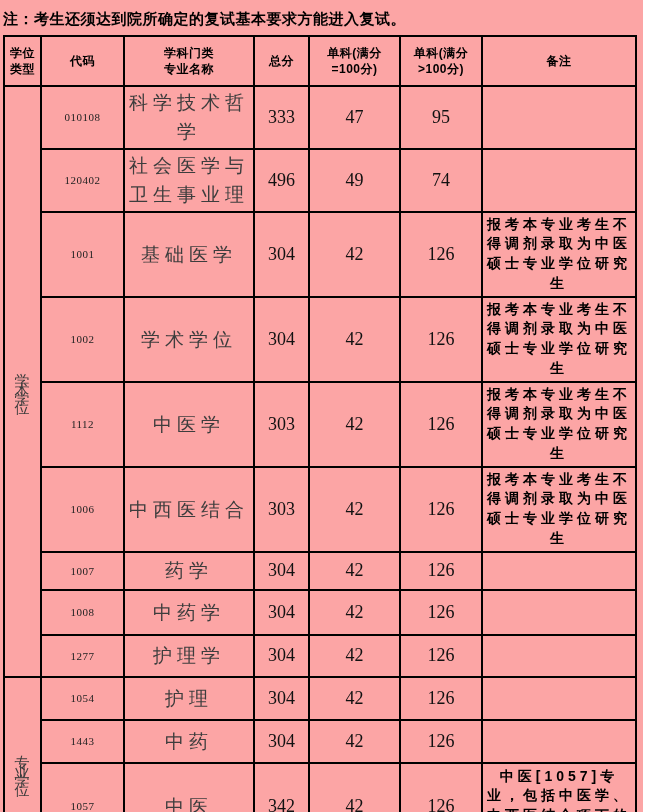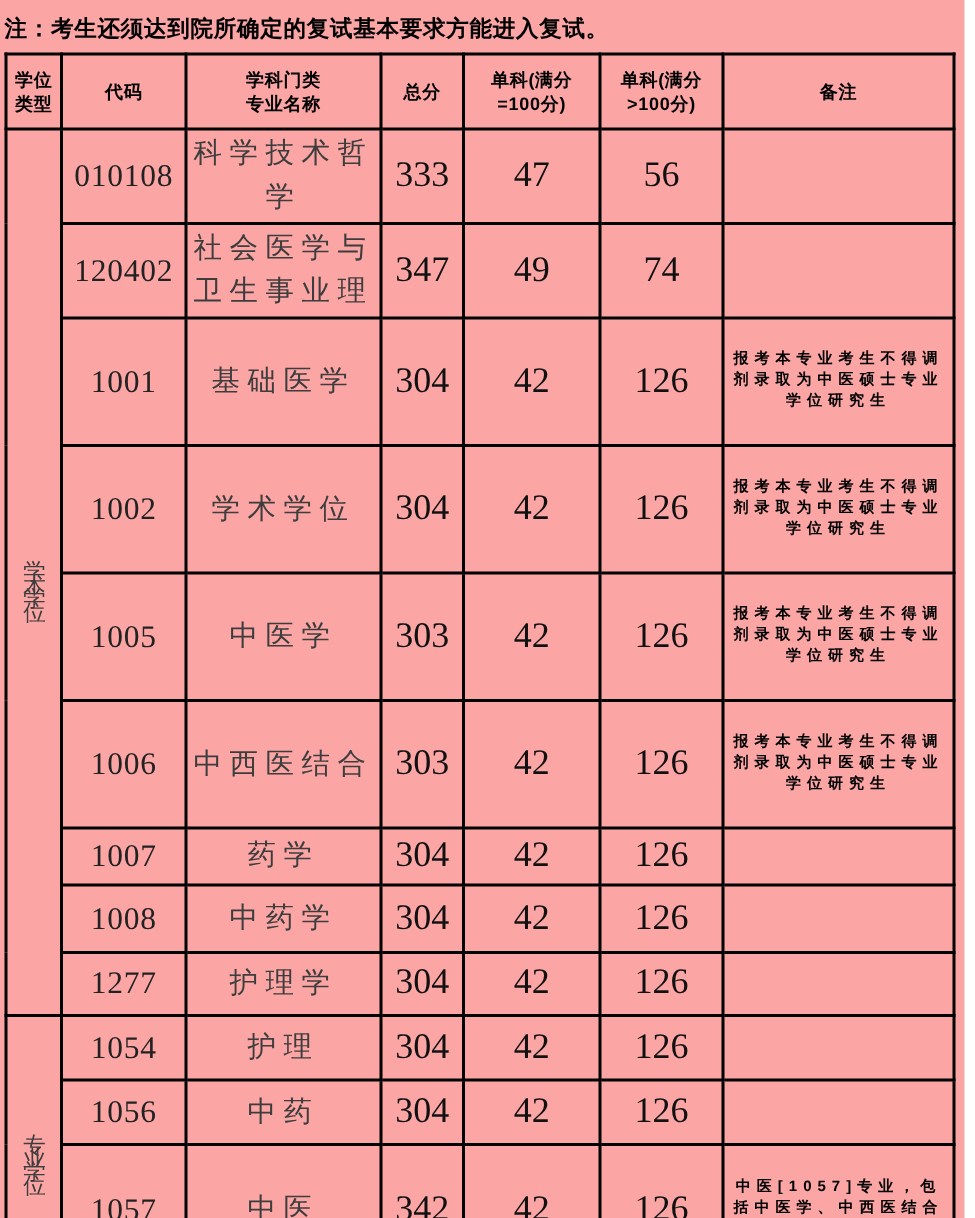--- a/index.html
+++ b/index.html
@@ -62,40 +62,40 @@
     display: inline-block;
     writing-mode: vertical-rl;
     text-orientation: upright;
     font-size: 15px;
     letter-spacing: 9px;
     color: #3d3d3d;
     line-height: 1;
   }
   td.code {
     font-family: "Liberation Serif", serif;
-    font-size: 21px;
+    font-size: 11px;
     color: #222;
     letter-spacing: 0.5px;
   }
   td.major {
     font-size: 19px;
     color: #3d3d3d;
     letter-spacing: 5px;
     line-height: 1.55;
     padding: 1px 2px;
   }
   td.num {
     font-family: "Liberation Serif", serif;
-    font-size: 24px;
+    font-size: 18px;
     color: #111;
   }
   td.remark {
     text-align: left;
     vertical-align: middle;
-    font-size: 10px;
+    font-size: 14px;
     font-weight: 700;
     letter-spacing: 4px;
     line-height: 1.42;
     padding: 2px 4px 2px 6px;
     color: #000;
   }
 </style>
 </head>
 <body>
 
@@ -128,28 +128,28 @@
 &gt;100分)</th>
       <th class="hdr">备注</th>
     </tr>
 
     <tr class="h34">
       <td class="group" rowspan="9"><span>学术学位</span></td>
       <td class="code">010108</td>
       <td class="major">科学技术哲学</td>
       <td class="num">333</td>
       <td class="num">47</td>
-      <td class="num">56</td>
+      <td class="num">95</td>
       <td class="remark"></td>
     </tr>
 
     <tr class="h50">
       <td class="code">120402</td>
       <td class="major">社会医学与卫生事业理</td>
-      <td class="num">347</td>
+      <td class="num">496</td>
       <td class="num">49</td>
       <td class="num">74</td>
       <td class="remark"></td>
     </tr>
 
     <tr class="h85">
       <td class="code">1001</td>
       <td class="major">基础医学</td>
       <td class="num">304</td>
       <td class="num">42</td>
@@ -160,21 +160,21 @@
     <tr class="h85">
       <td class="code">1002</td>
       <td class="major">学术学位</td>
       <td class="num">304</td>
       <td class="num">42</td>
       <td class="num">126</td>
       <td class="remark">报考本专业考生不得调剂录取为中医硕士专业学位研究生</td>
     </tr>
 
     <tr class="h85">
-      <td class="code">1005</td>
+      <td class="code">1112</td>
       <td class="major">中医学</td>
       <td class="num">303</td>
       <td class="num">42</td>
       <td class="num">126</td>
       <td class="remark">报考本专业考生不得调剂录取为中医硕士专业学位研究生</td>
     </tr>
 
     <tr class="h85">
       <td class="code">1006</td>
       <td class="major">中西医结合</td>
@@ -215,21 +215,21 @@
       <td class="group" rowspan="3"><span>专业学位</span></td>
       <td class="code">1054</td>
       <td class="major">护理</td>
       <td class="num">304</td>
       <td class="num">42</td>
       <td class="num">126</td>
       <td class="remark"></td>
     </tr>
 
     <tr class="h43">
-      <td class="code">1056</td>
+      <td class="code">1443</td>
       <td class="major">中药</td>
       <td class="num">304</td>
       <td class="num">42</td>
       <td class="num">126</td>
       <td class="remark"></td>
     </tr>
 
     <tr class="h87">
       <td class="code">1057</td>
       <td class="major">中医</td>

